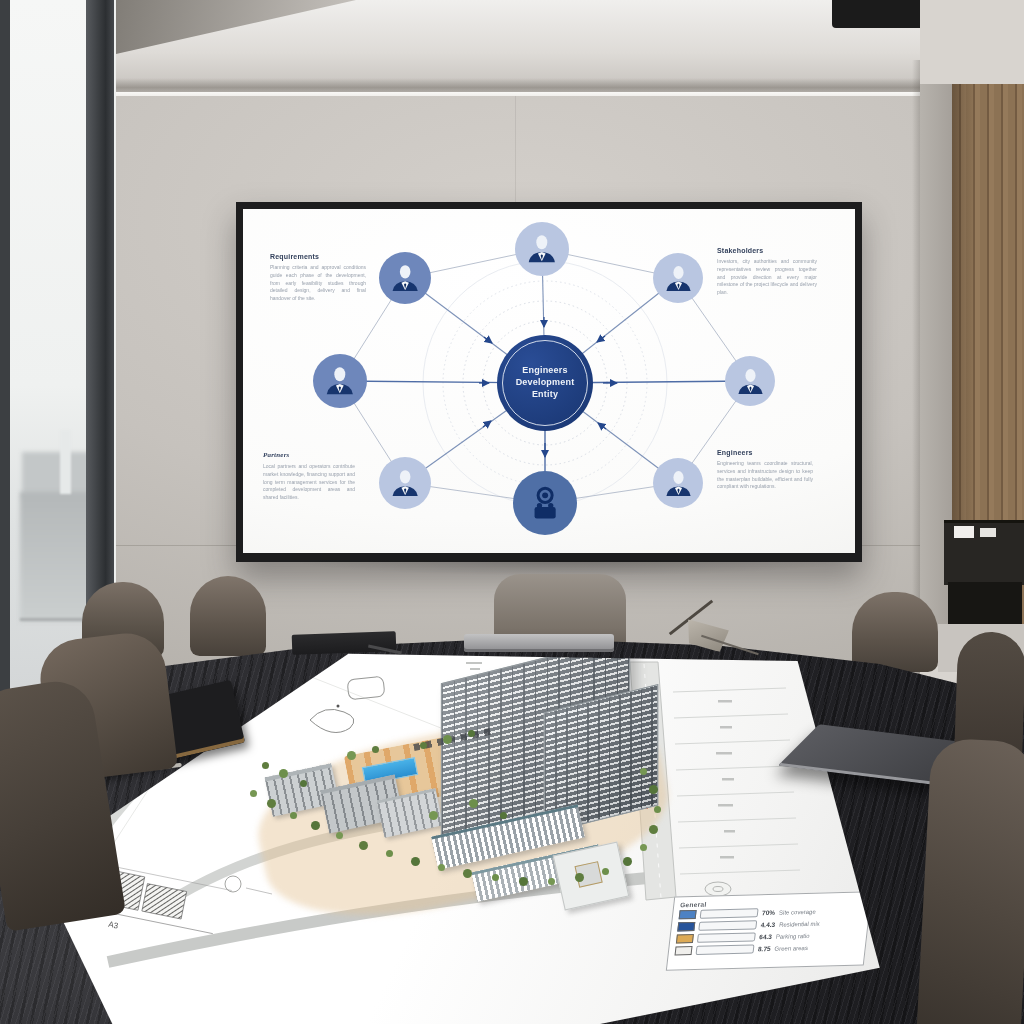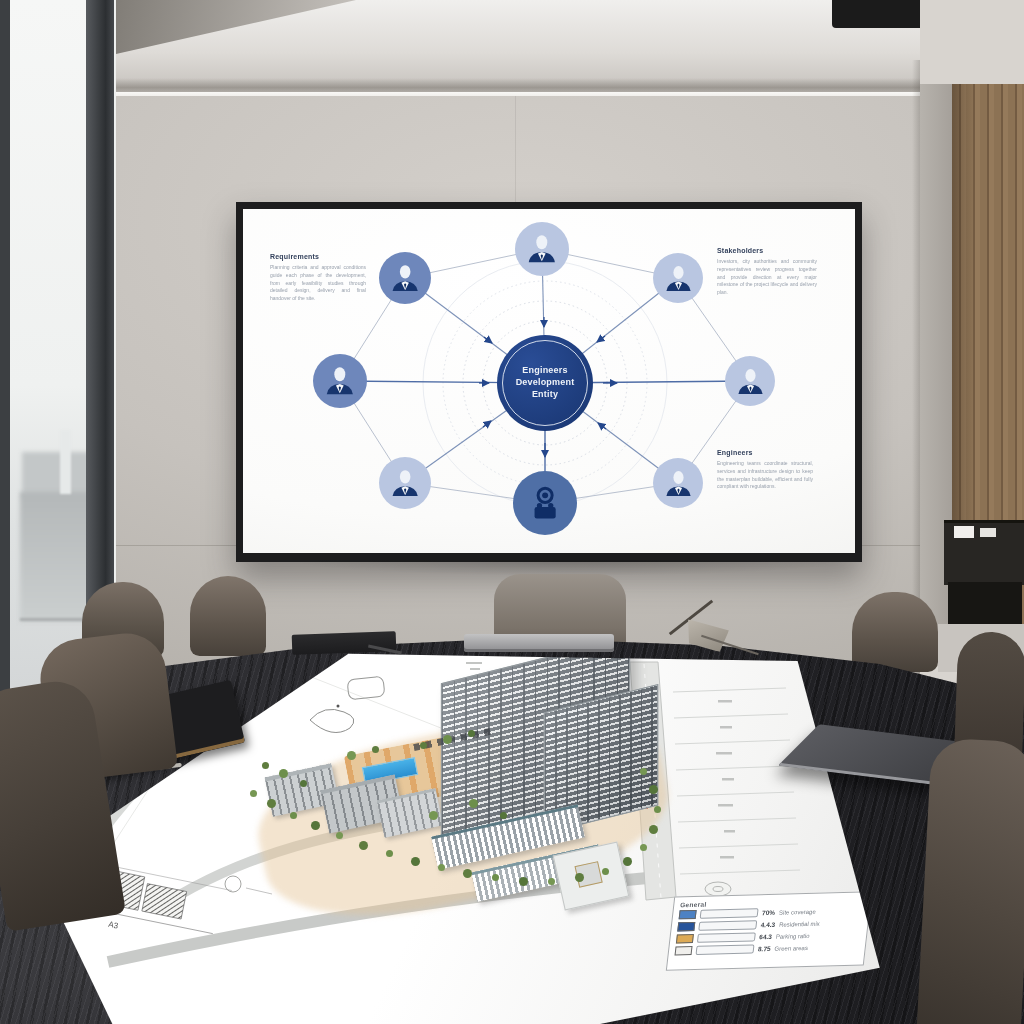--- a/index.html
+++ b/index.html
@@ -349,20 +349,24 @@
         </div>
 
       <div class="co co-tl">
         <h4>Requirements</h4>
         <p>Planning criteria and approval conditions guide each phase of the development, from early feasibility studies through detailed design, delivery and final handover of the site.</p>
       </div>
       <div class="co co-tr">
         <h4>Stakeholders</h4>
         <p>Investors, city authorities and community representatives review progress together and provide direction at every major milestone of the project lifecycle and delivery plan.</p>
       </div>
+      <div class="co co-bl">
+        <h4>Partners</h4>
+        <p>Local partners and operators contribute market knowledge, financing support and long term management services for the completed development areas and shared facilities.</p>
+      </div>
       <div class="co co-br">
         <h4>Engineers</h4>
         <p>Engineering teams coordinate structural, services and infrastructure design to keep the masterplan buildable, efficient and fully compliant with regulations.</p>
       </div>
     </div>
   </div>
   <div class="abs screen-under-shadow"></div>
 
   <div class="chair ch-b1"></div>
   <div class="chair ch-b2"></div>

